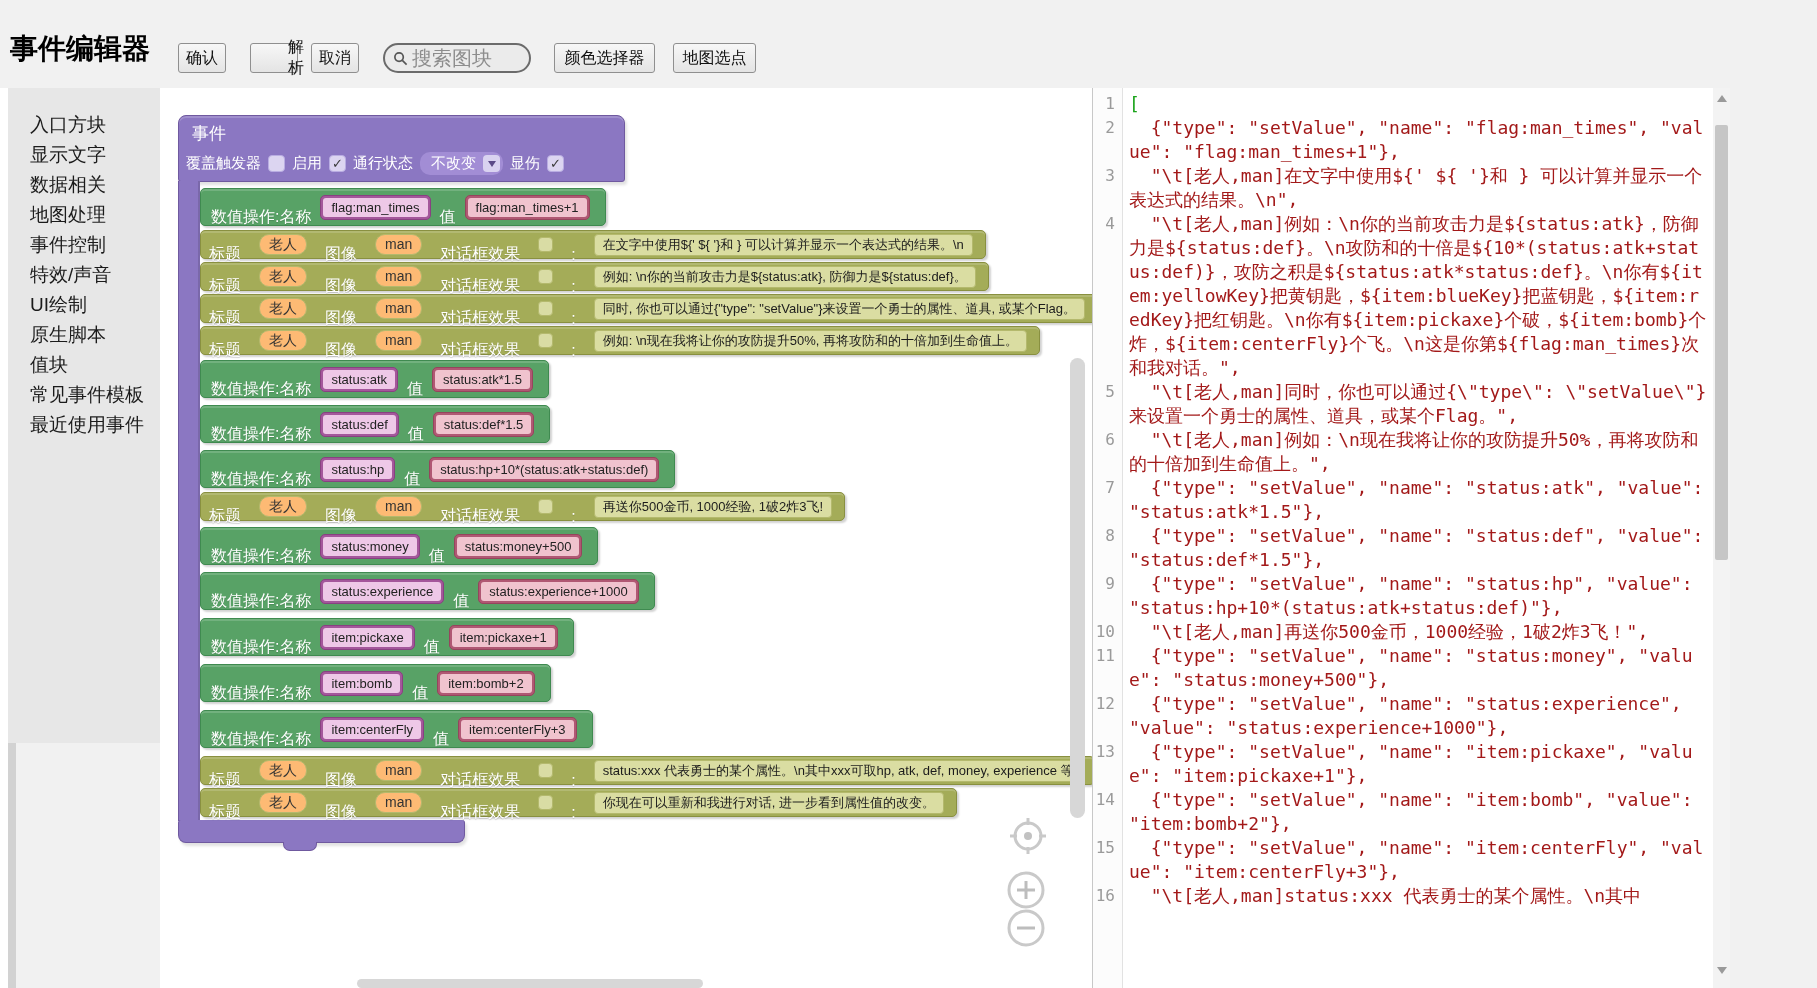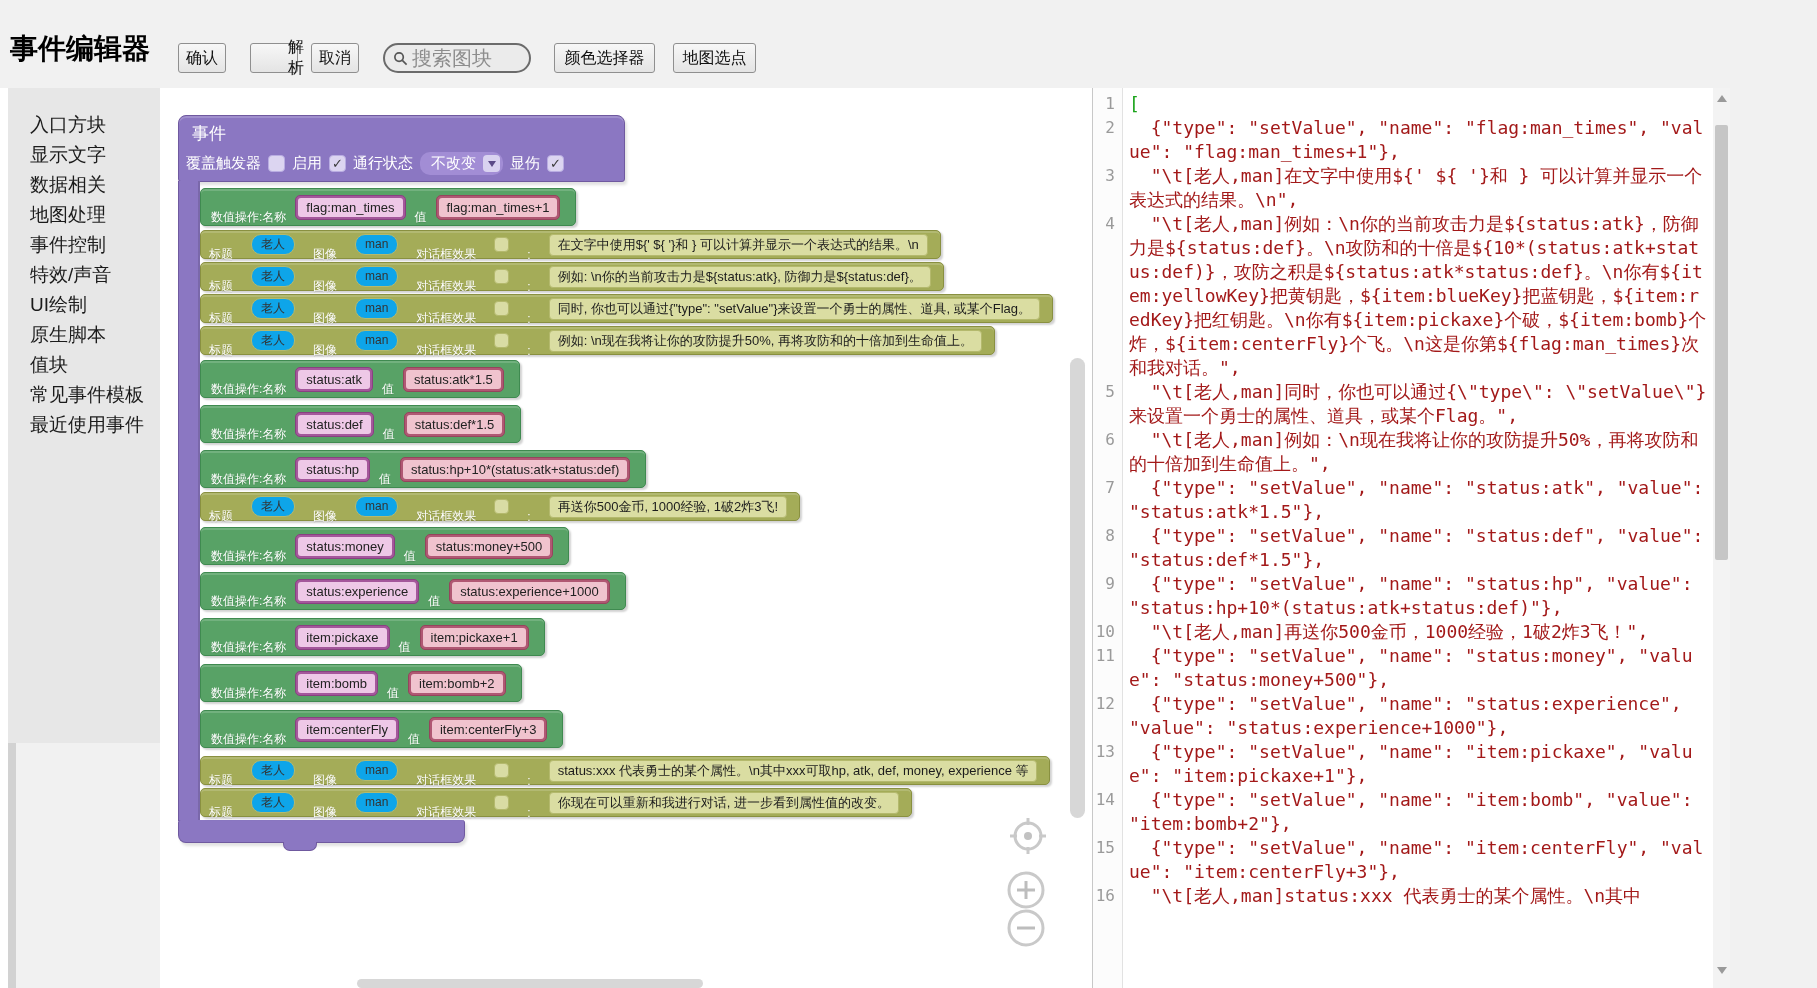--- a/index.html
+++ b/index.html
@@ -55,27 +55,27 @@
   .dd-box { width:17px; height:17px; background:#d9d2f0; border-radius:4px; display:flex; align-items:center; justify-content:center; }
   .dd-tri { width:0; height:0; border-left:4px solid transparent; border-right:4px solid transparent; border-top:6px solid #5b4a87; }
 
   .brow { position:absolute; left:40px; display:flex; align-items:center; white-space:nowrap; cursor:pointer; }
   .brow.green { height:38px; background:#58a266; border:1px solid #3f8a50; border-radius:5px;
                 gap:9px; padding:0 15px 0 10px;
                 box-shadow: inset 0 2px 0 rgba(255,255,255,.16), 2px 2px 2px rgba(0,0,0,.18); }
   .brow.olive { height:29px; background:#a4ac58; border:1px solid #899040; border-radius:5px;
                 gap:18px; padding:0 12px 0 8px;
                 box-shadow: inset 0 2px 0 rgba(255,255,255,.16), 2px 2px 2px rgba(0,0,0,.18); }
-  .blabel { color:#fff; font-size:12px; text-shadow:0 1px 1px rgba(0,0,0,.15);margin-top:20px; }
+  .blabel { color:#fff; font-size:16px; text-shadow:0 1px 1px rgba(0,0,0,.15);margin-top:20px; }
   .pill { border-radius:5px; padding:2px; }
   .pill.name  { background:#a4579b; border:1px solid #884181; }
   .pill.value { background:#b05873; border:1px solid #95455d; }
   .pill-in { display:block; background:#eec8e7; border-radius:3px; padding:2px 8px; font-size:13px; color:#222; }
   .pill.value .pill-in { background:#f0c3ce; }
-  .opill { background:#0ea5e9; border:1px solid #b4b96d; border-radius:10px; padding:0 9px; font-size:12px; color:#333; line-height:19px; }
+  .opill { background:#fdba74; border:1px solid #b4b96d; border-radius:10px; padding:0 9px; font-size:14px; color:#333; line-height:19px; }
   .ocb { width:15px; height:15px; background:#d9dca4; border:1px solid #b4b96d; border-radius:4px; flex:0 0 auto; cursor:pointer; }
   .ofield { background:#dadda2; border:1px solid #b4b96d; border-radius:4px; padding:1px 8px; font-size:13px; color:#1c1c1c; }
 
   
   .ws-vscroll { position:absolute; left:910px; top:270px; width:15px; height:460px; background:#d7d7d7; border-radius:8px; }
   .ws-hscroll { position:absolute; left:197px; top:891px; width:346px; height:9px; background:#d7d7d7; border-radius:5px; }
   .zoomctl { position:absolute; cursor:pointer; }
 
   
   #codepanel { position:absolute; left:1092px; top:88px; width:621px; height:900px; background:#fff;

